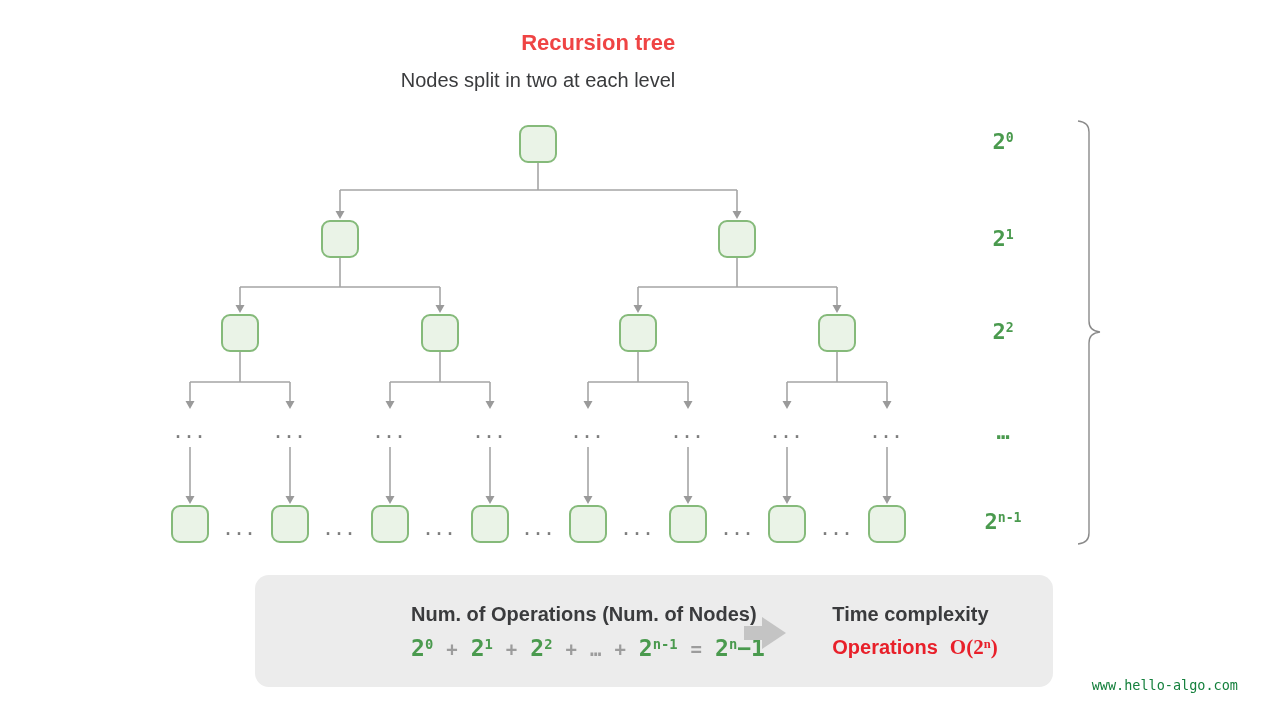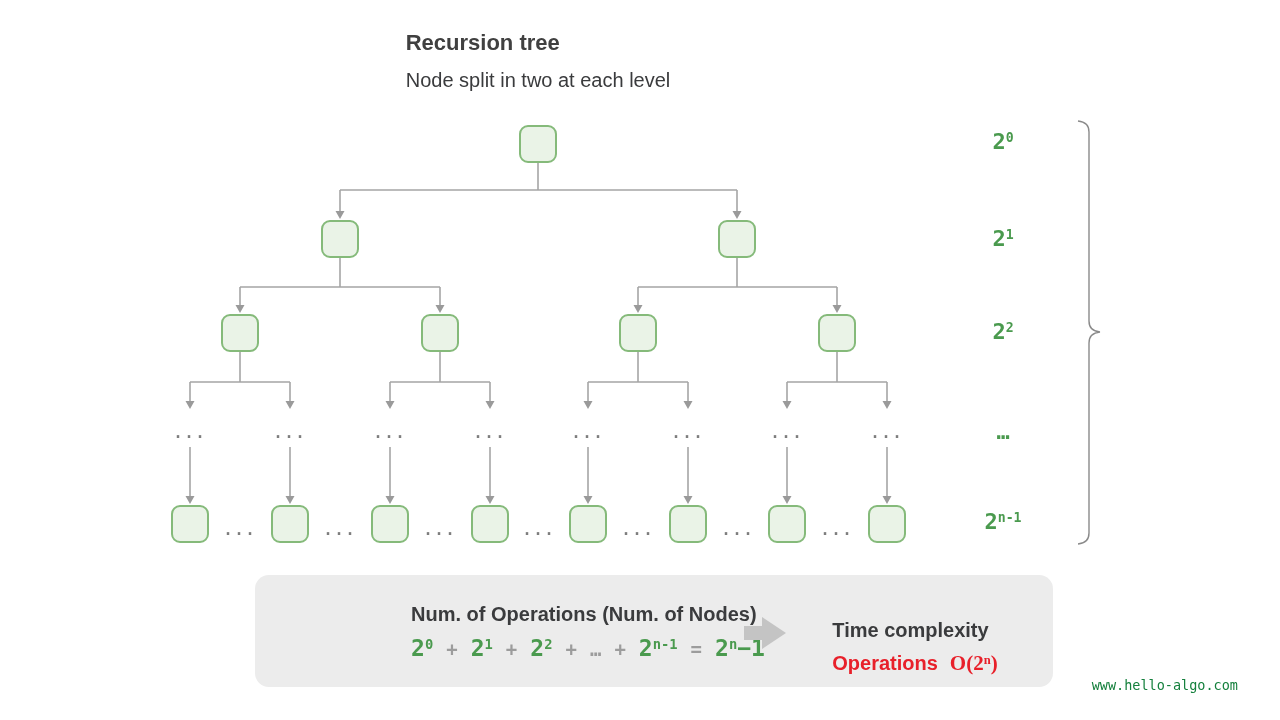--- a/index.html
+++ b/index.html
@@ -4,21 +4,21 @@
 <style>
   * { margin:0; padding:0; box-sizing:border-box; }
   html,body { background:#ffffff; }
   .canvas {
     position:relative; width:1280px; height:720px; overflow:hidden;
     background:#ffffff; font-family:"Liberation Sans", sans-serif;
   }
   .abs { position:absolute; }
 
   
-  .main-title { font-size:22px; font-weight:bold; color:#404040; text-align:left; }
+  .main-title { font-size:22px; font-weight:bold; color:#ef4444; text-align:right; }
   .sub-title  { font-size:20px; color:#3a3b3d; text-align:center; margin-top:13px; }
   .right-head { font-size:20px; font-weight:bold; color:#3a3b3d; text-align:center; line-height:29px; }
 
   
   .tnode {
     position:absolute; width:38px; height:38px;
     background:#eaf3e7; border:2.5px solid #85ba7a; border-radius:9px;
   }
   .tdots {
     position:absolute; transform:translate(-50%,-50%);
@@ -125,21 +125,21 @@
       <polygon points="683.5,496 692.5,496 688,504" fill="#9a9a9a"></polygon>
       <line x1="787" y1="447" x2="787" y2="497" stroke="#a5a5a5" stroke-width="1.6"></line>
       <polygon points="782.5,496 791.5,496 787,504" fill="#9a9a9a"></polygon>
       <line x1="887" y1="447" x2="887" y2="497" stroke="#a5a5a5" stroke-width="1.6"></line>
       <polygon points="882.5,496 891.5,496 887,504" fill="#9a9a9a"></polygon>
       <path d="M 1078 121 Q 1089 122 1089 132 L 1089 321 Q 1089 331 1100 332 Q 1089 333 1089 343 L 1089 533 Q 1089 543 1078 544" fill="none" stroke="#8a8a8a" stroke-width="1.4"></path>
     </svg>
 
   <div class="abs" style="left:538px; top:30px; transform:translateX(-50%); white-space:nowrap;">
     <div class="main-title">Recursion tree</div>
-    <div class="sub-title">Node split in two at each level</div>
+    <div class="sub-title">Nodes split in two at each level</div>
   </div>
   <div class="abs right-head" style="left:999px; top:31px; transform:translateX(-50%); white-space:nowrap;">
   </div>
 
   <div id="nodes-layer" class="abs" style="left:0;top:0;width:1280px;height:720px;">
       <div class="tnode" style="left: 519px; top: 125px;"></div>
       <div class="tnode" style="left: 321px; top: 220px;"></div>
       <div class="tnode" style="left: 718px; top: 220px;"></div>
       <div class="tnode" style="left: 221px; top: 314px;"></div>
       <div class="tnode" style="left: 421px; top: 314px;"></div>
@@ -194,21 +194,21 @@
           <span class="term">2<sup>n-1</sup></span>
           <span class="op">=</span>
           <span class="term">2<sup>n</sup>−1</span>
         </div>
     </div>
 
     <svg class="abs" style="left:488px; top:41px;" width="44" height="36">
       <polygon points="1,10 19,10 19,1 43,17 19,33 19,24 1,24" fill="#c4c4c4"></polygon>
     </svg>
 
-    <div class="stack" style="left:660px; top:44px;">
+    <div class="stack" style="left:660px; top:28px;">
       <div class="box-title">Time complexity</div>
       <div class="complexity">
         <span>Operations</span><span class="bigo" id="bigo">O(2<sup>n</sup>)</span>
       </div>
     </div>
   </div>
 
   <div class="watermark">www.hello-algo.com</div>
 </div>
 

